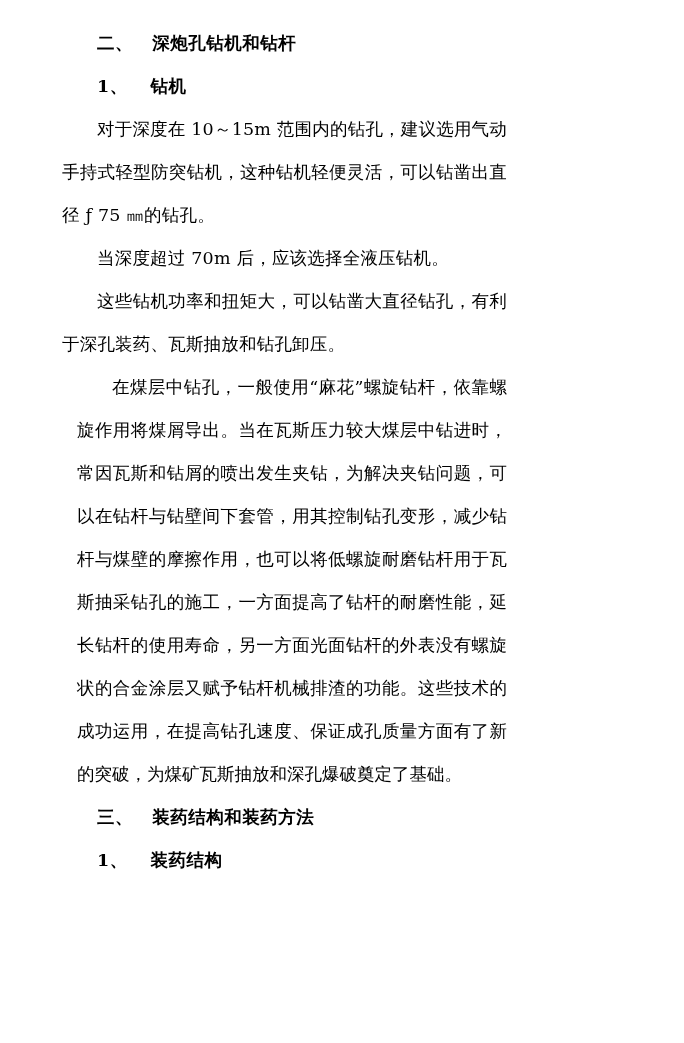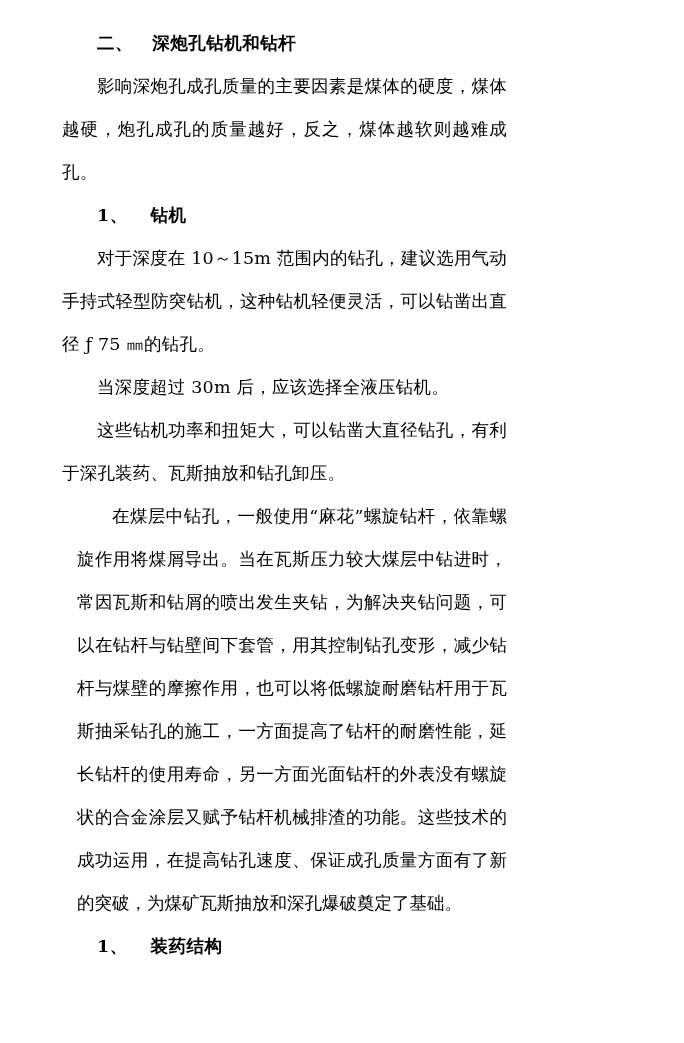--- a/index.html
+++ b/index.html
@@ -60,31 +60,31 @@
   }
 </style>
 </head>
 <body>
 
 <div class="page">
   <div class="doc-body">
 
     <p class="heading"><span class="num">二、</span><span>深炮孔钻机和钻杆</span></p>
 
-    <p class="para">影响深炮孔成孔质量的主要因素是煤体的硬度，煤体越硬，炮孔成孔的质量越好，反之，煤体越软则越难成孔。</p>
 
     <p class="subheading"><span class="num">1、</span><span>钻机</span></p>
 
     <p class="para">对于深度在 10～15m 范围内的钻孔，建议选用气动手持式轻型防突钻机，这种钻机轻便灵活，可以钻凿出直径 ƒ 75 ㎜的钻孔。</p>
 
 
-    <p class="para">当深度超过 30m 后，应该选择全液压钻机。</p>
+    <p class="para">当深度超过 70m 后，应该选择全液压钻机。</p>
 
     <p class="para">这些钻机功率和扭矩大，可以钻凿大直径钻孔，有利于深孔装药、瓦斯抽放和钻孔卸压。</p>
 
 
     <p class="para tight">在煤层中钻孔，一般使用“麻花”螺旋钻杆，依靠螺旋作用将煤屑导出。当在瓦斯压力较大煤层中钻进时，常因瓦斯和钻屑的喷出发生夹钻，为解决夹钻问题，可以在钻杆与钻壁间下套管，用其控制钻孔变形，减少钻杆与煤壁的摩擦作用，也可以将低螺旋耐磨钻杆用于瓦斯抽采钻孔的施工，一方面提高了钻杆的耐磨性能，延长钻杆的使用寿命，另一方面光面钻杆的外表没有螺旋状的合金涂层又赋予钻杆机械排渣的功能。这些技术的成功运用，在提高钻孔速度、保证成孔质量方面有了新的突破，为煤矿瓦斯抽放和深孔爆破奠定了基础。</p>
 
+    <p class="heading"><span class="num">三、</span><span>装药结构和装药方法</span></p>
 
     <p class="subheading"><span class="num">1、</span><span>装药结构</span></p>
 
   </div>
 </div>
 
 </body></html>

